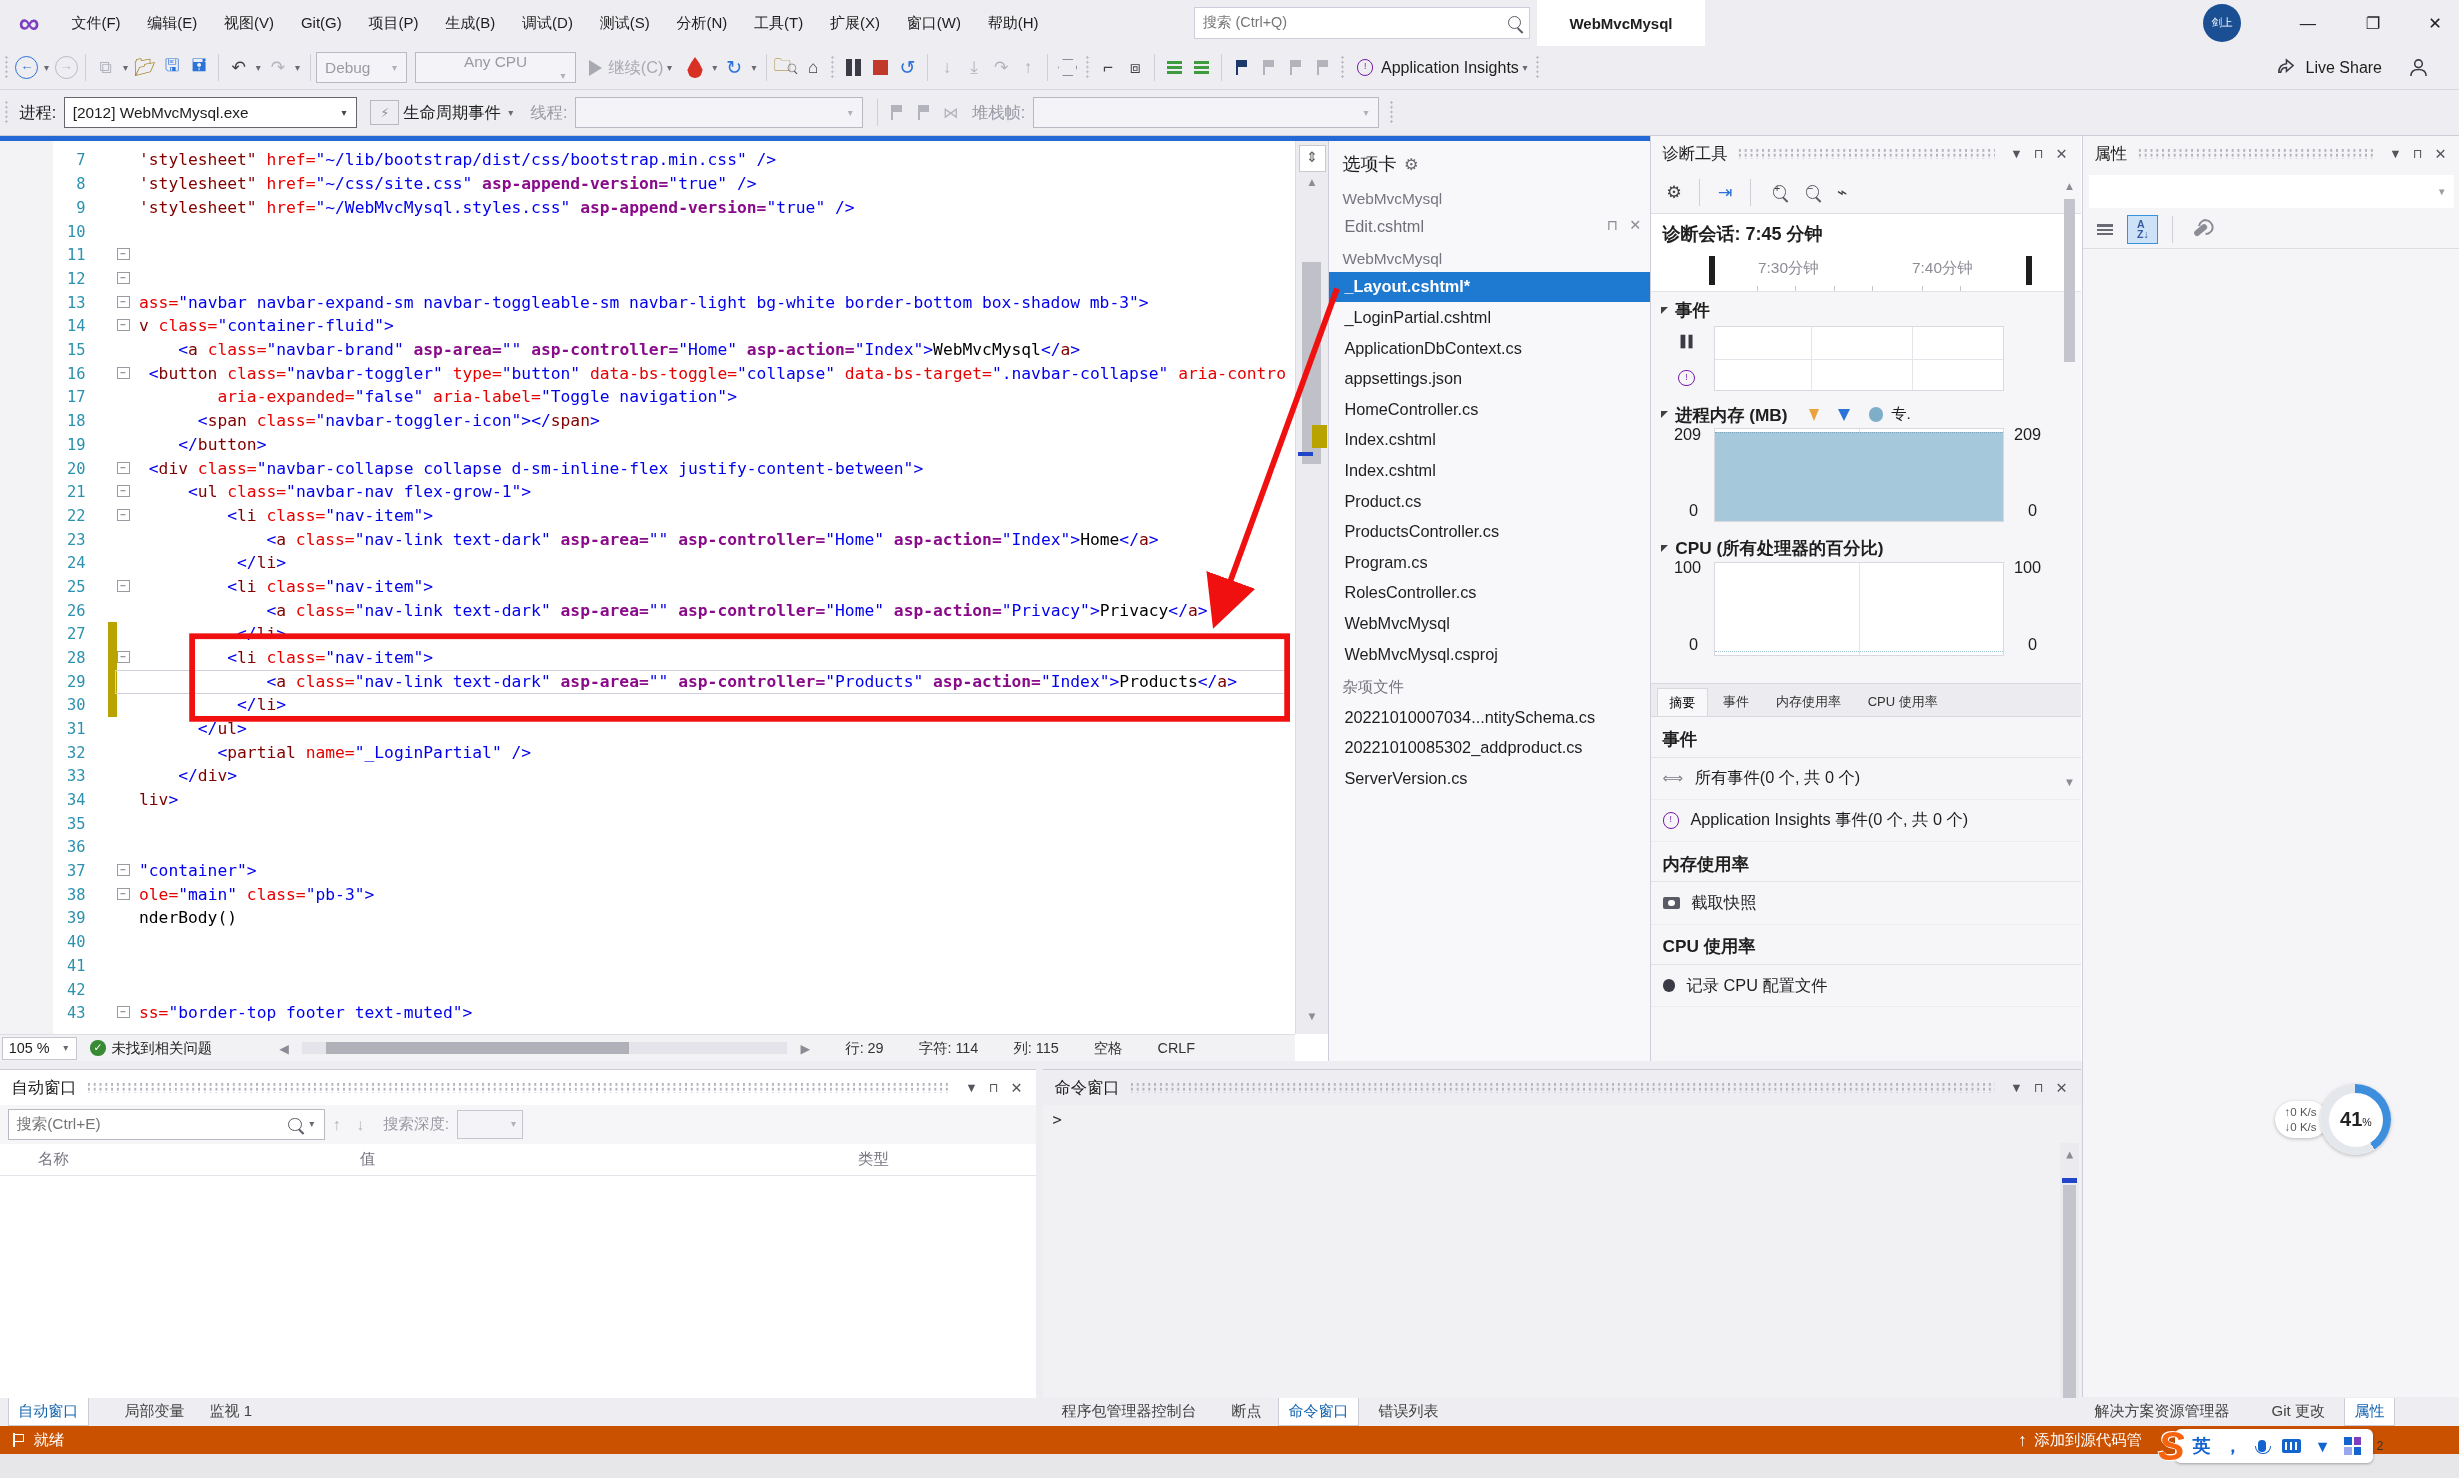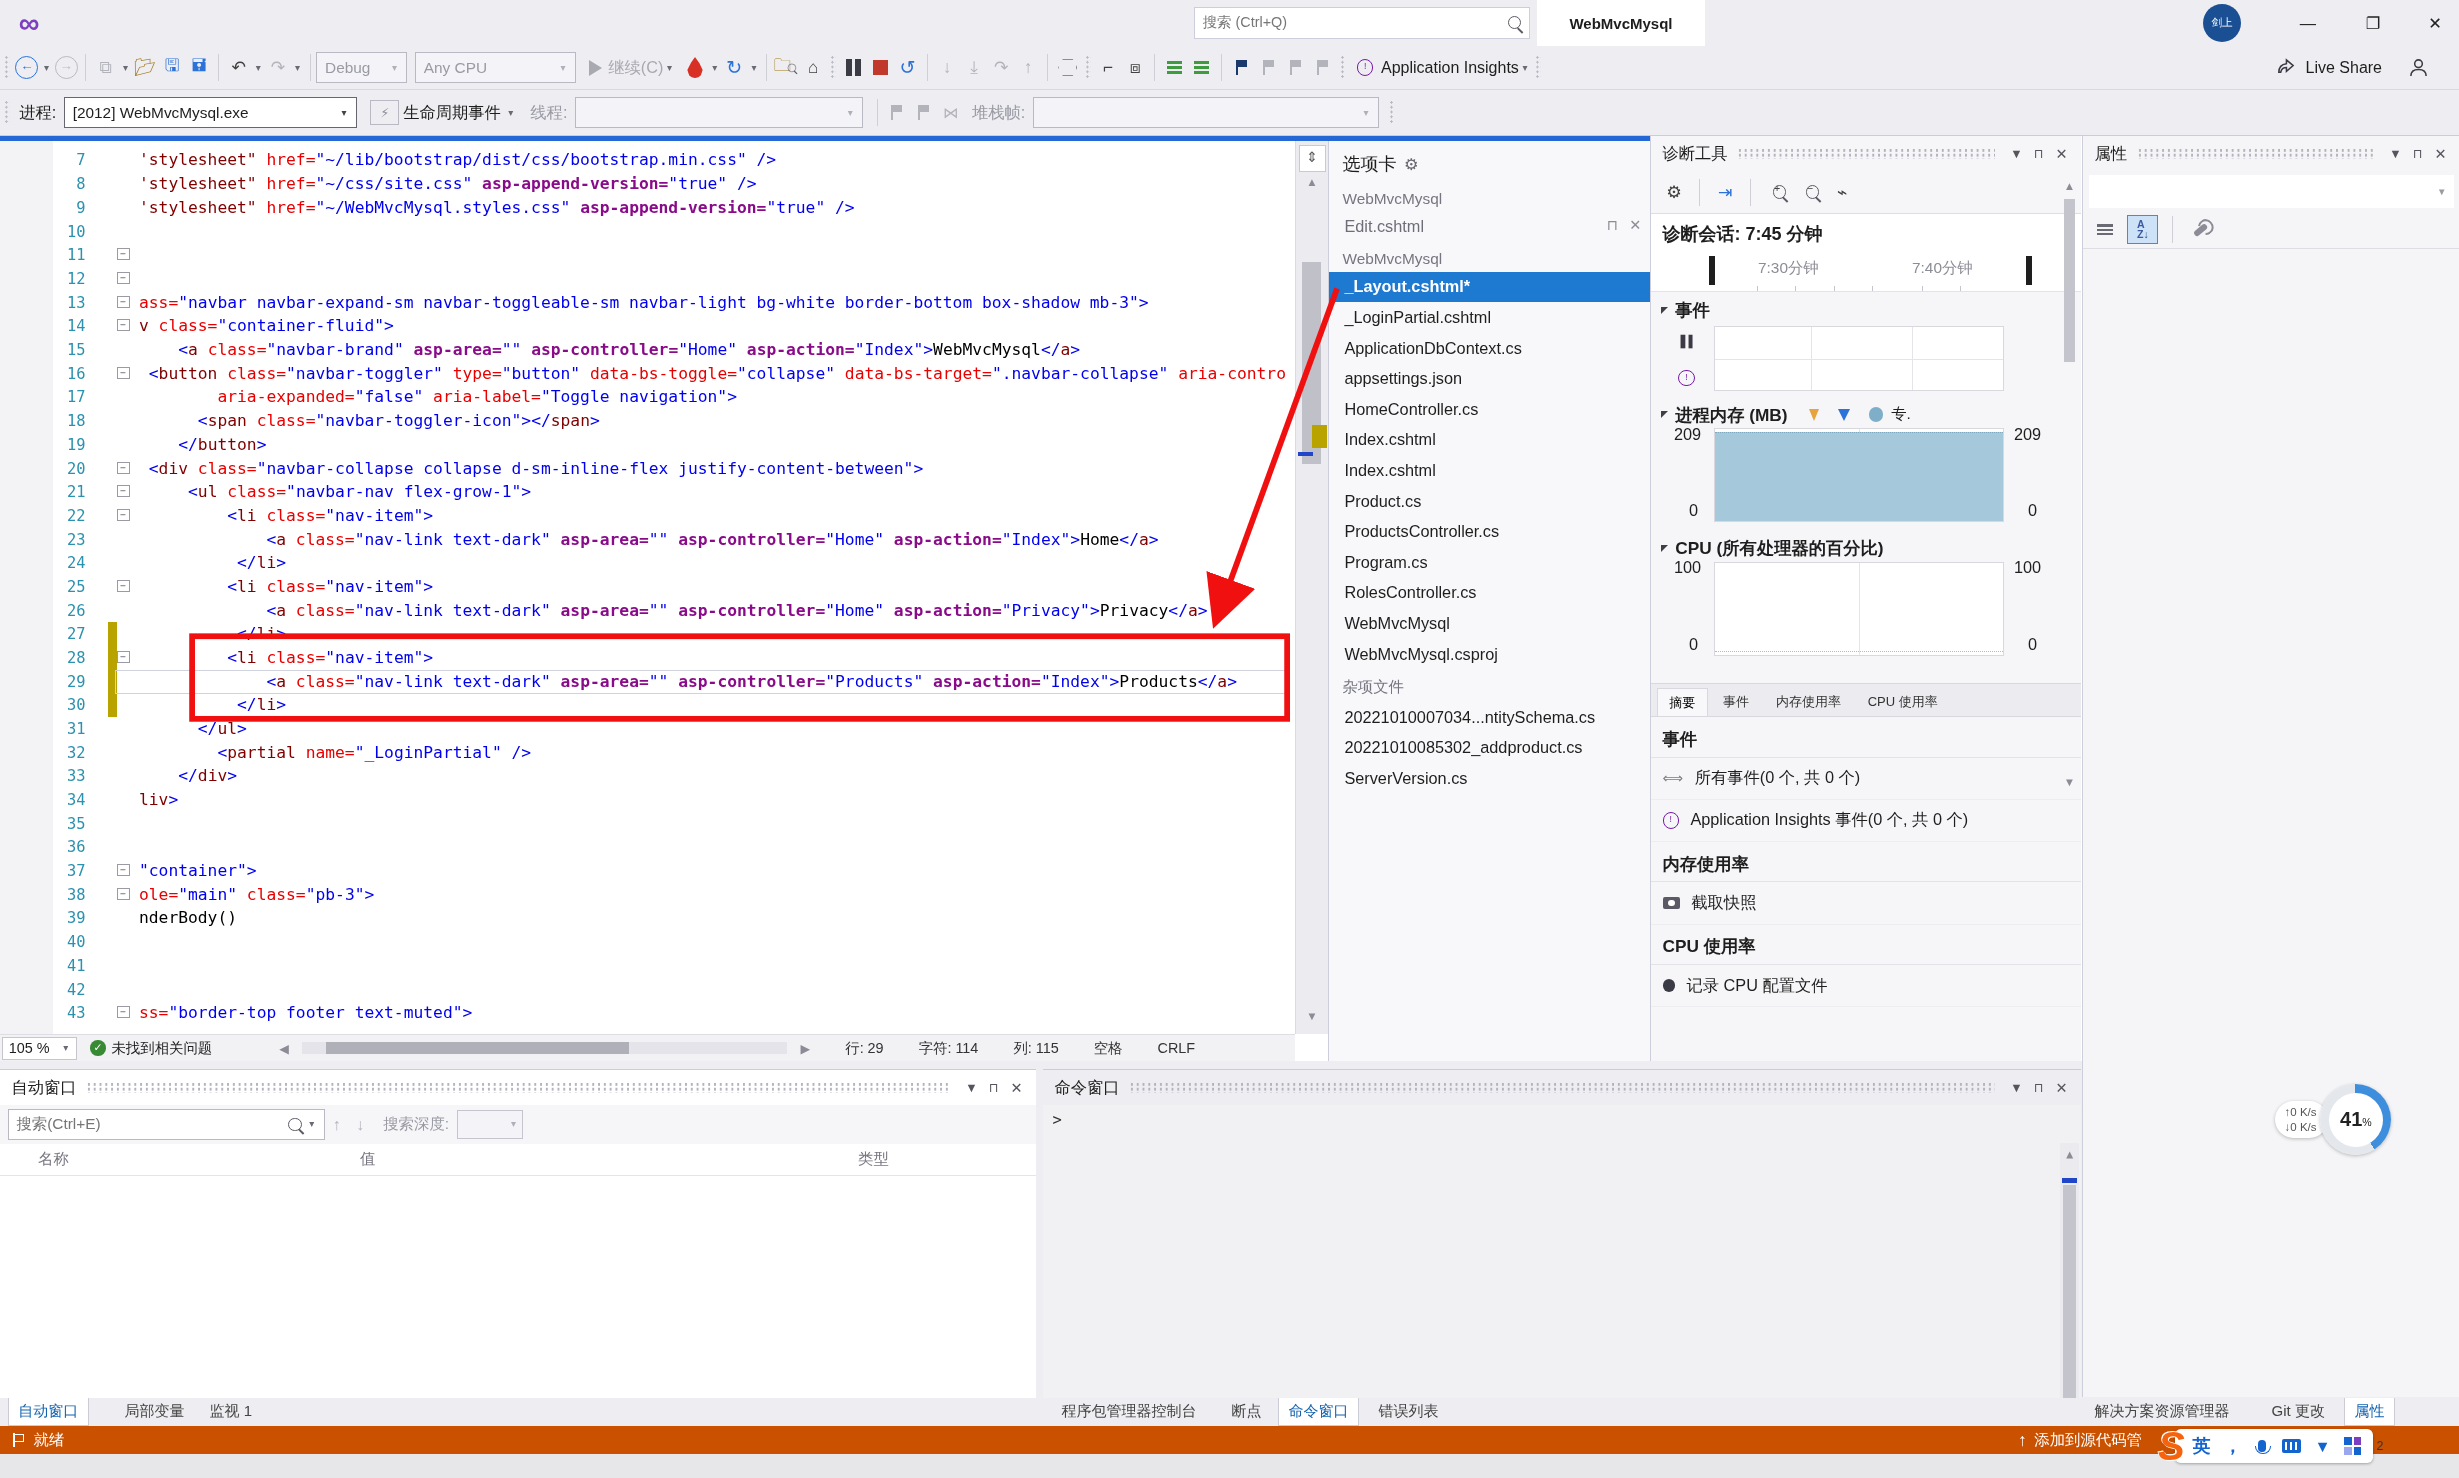--- a/index.html
+++ b/index.html
@@ -167,20 +167,35 @@
   .gridico i:nth-child(3){background:#9AA7F0;}
   #imebadge{font-size:12.5px;color:#333;margin-left:3.8px;}
 </style>
 </head>
 <body>
 
 <div id="root">
 
   <div id="titlebar">
     <div id="vslogo">∞</div>
+    <div id="menubar" style="display:flex;">
+        <span class="menu-item">文件(F)</span>
+        <span class="menu-item">编辑(E)</span>
+        <span class="menu-item">视图(V)</span>
+        <span class="menu-item">Git(G)</span>
+        <span class="menu-item">项目(P)</span>
+        <span class="menu-item">生成(B)</span>
+        <span class="menu-item">调试(D)</span>
+        <span class="menu-item">测试(S)</span>
+        <span class="menu-item">分析(N)</span>
+        <span class="menu-item">工具(T)</span>
+        <span class="menu-item">扩展(X)</span>
+        <span class="menu-item">窗口(W)</span>
+        <span class="menu-item">帮助(H)</span>
+      </div>
   </div>
   <div id="searchbox">
     <span class="ph">搜索 (Ctrl+Q)</span>
     <span class="lens"></span>
   </div>
   <div id="wintitle">WebMvcMysql</div>
   <div id="avatar">剑上</div>
   <div class="winbtn" style="left:2279px;">—</div>
   <div class="winbtn" style="left:2344px;">❐</div>
   <div class="winbtn" style="left:2406px;">✕</div>
@@ -203,21 +218,21 @@
     <span class="tsep"></span>
     <span class="tbi">↶</span>
     <span class="ddc">▼</span>
     <span class="tbi dis">↷</span>
     <span class="ddc">▼</span>
     <span class="tsep"></span>
     <span class="combo" style="width:91px;">
       <span>Debug</span>
         <span class="arr">▼</span>
       </span>
-    <span class="combo" style="width:161px;margin-left:7.7px;">
+    <span class="combo" style="width:161px;margin-left:7.7px;flex-direction:column;">
       <span>Any CPU</span>
         <span class="arr">▼</span>
       </span>
     <span class="playtri" style="margin-left:13.4px;"></span>
     <span class="graytext">继续(C)</span>
     <span class="ddc">▼</span>
     <span class="tbi" style="margin-left:5.8px;">
         <span class="flame"></span>
       </span>
     <span class="ddc">▼</span>

